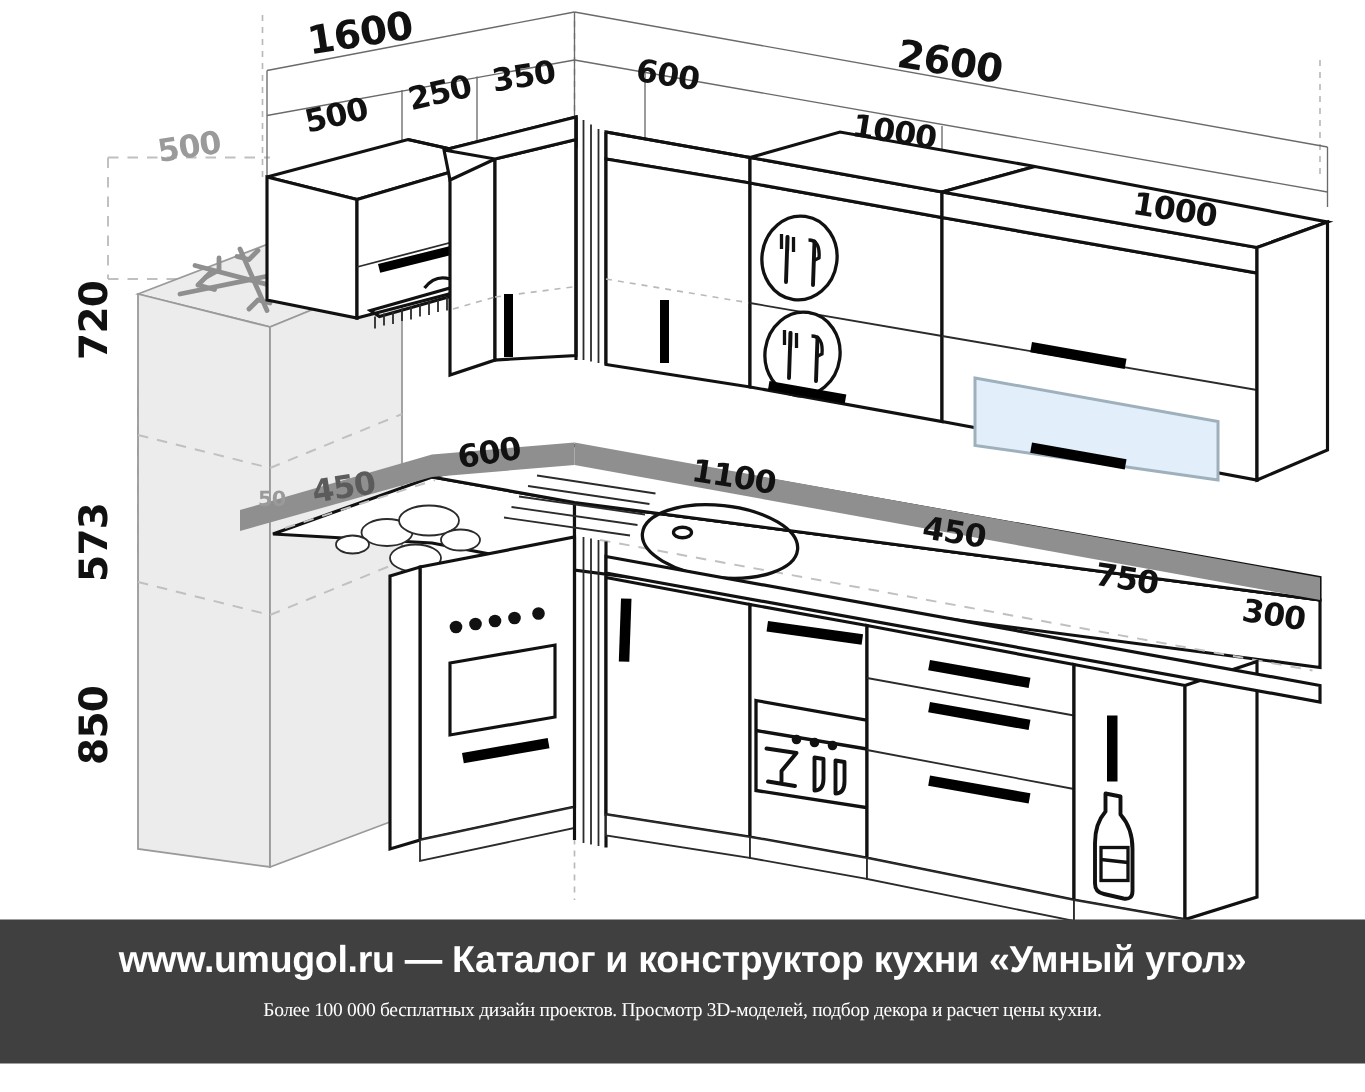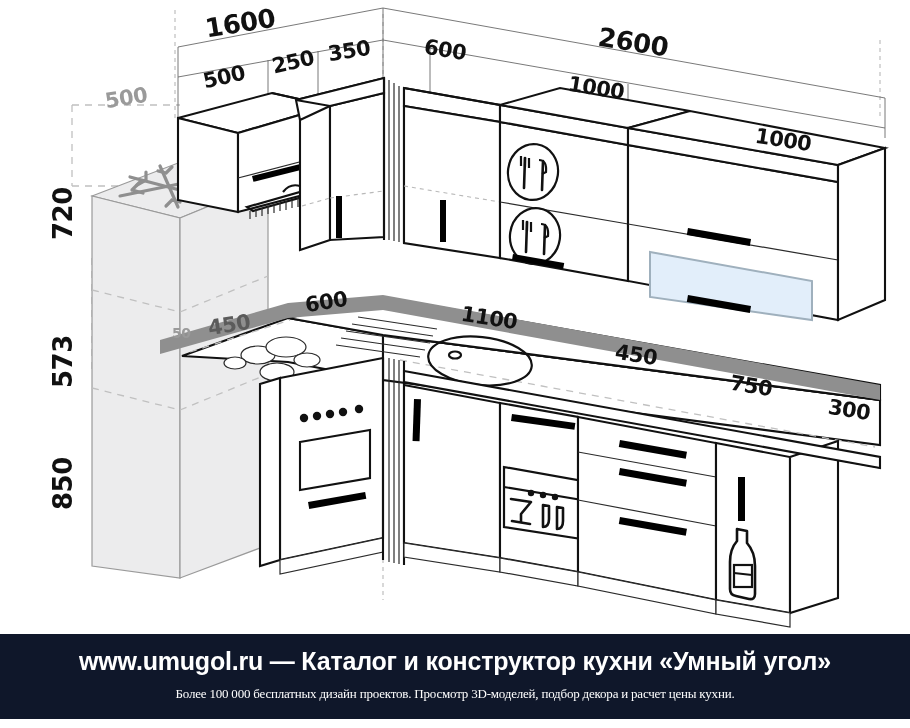--- a/index.html
+++ b/index.html
@@ -9,21 +9,21 @@
   .dimlabel{position:absolute;font-weight:bold;color:#111;white-space:nowrap;
             font-family:"DejaVu Sans",sans-serif;letter-spacing:-0.5px;}
   .dim-major{font-size:26px;}
   .dim-mid{font-size:21px;}
   .dim-small{font-size:19px;}
   .dim-grey{color:#9a9a9a;}
   .rot-n9{transform:rotate(-9deg);}
   .rot-n13{transform:rotate(-13deg);}
   .rot-p9{transform:rotate(9deg);}
   .rot-90{transform:rotate(-90deg);transform-origin:left top;}
-  #banner{position:absolute;left:0;top:634px;width:910px;height:85px;background:#0f172a;}
+  #banner{position:absolute;left:0;top:613px;width:910px;height:96px;background:#404040;}
   #banner .line1{position:absolute;left:0;top:13px;width:910px;text-align:center;
      color:#ffffff;font-weight:bold;font-size:25px;font-family:"Liberation Sans",sans-serif;
      letter-spacing:-0.2px;}
   #banner .line2{position:absolute;left:0;top:52px;width:910px;text-align:center;
      color:#ffffff;font-size:13px;font-family:Liberation Serif, serif;letter-spacing:-0.2px;}
 </style>
 </head>
 <body>
 
 <div id="stage">

